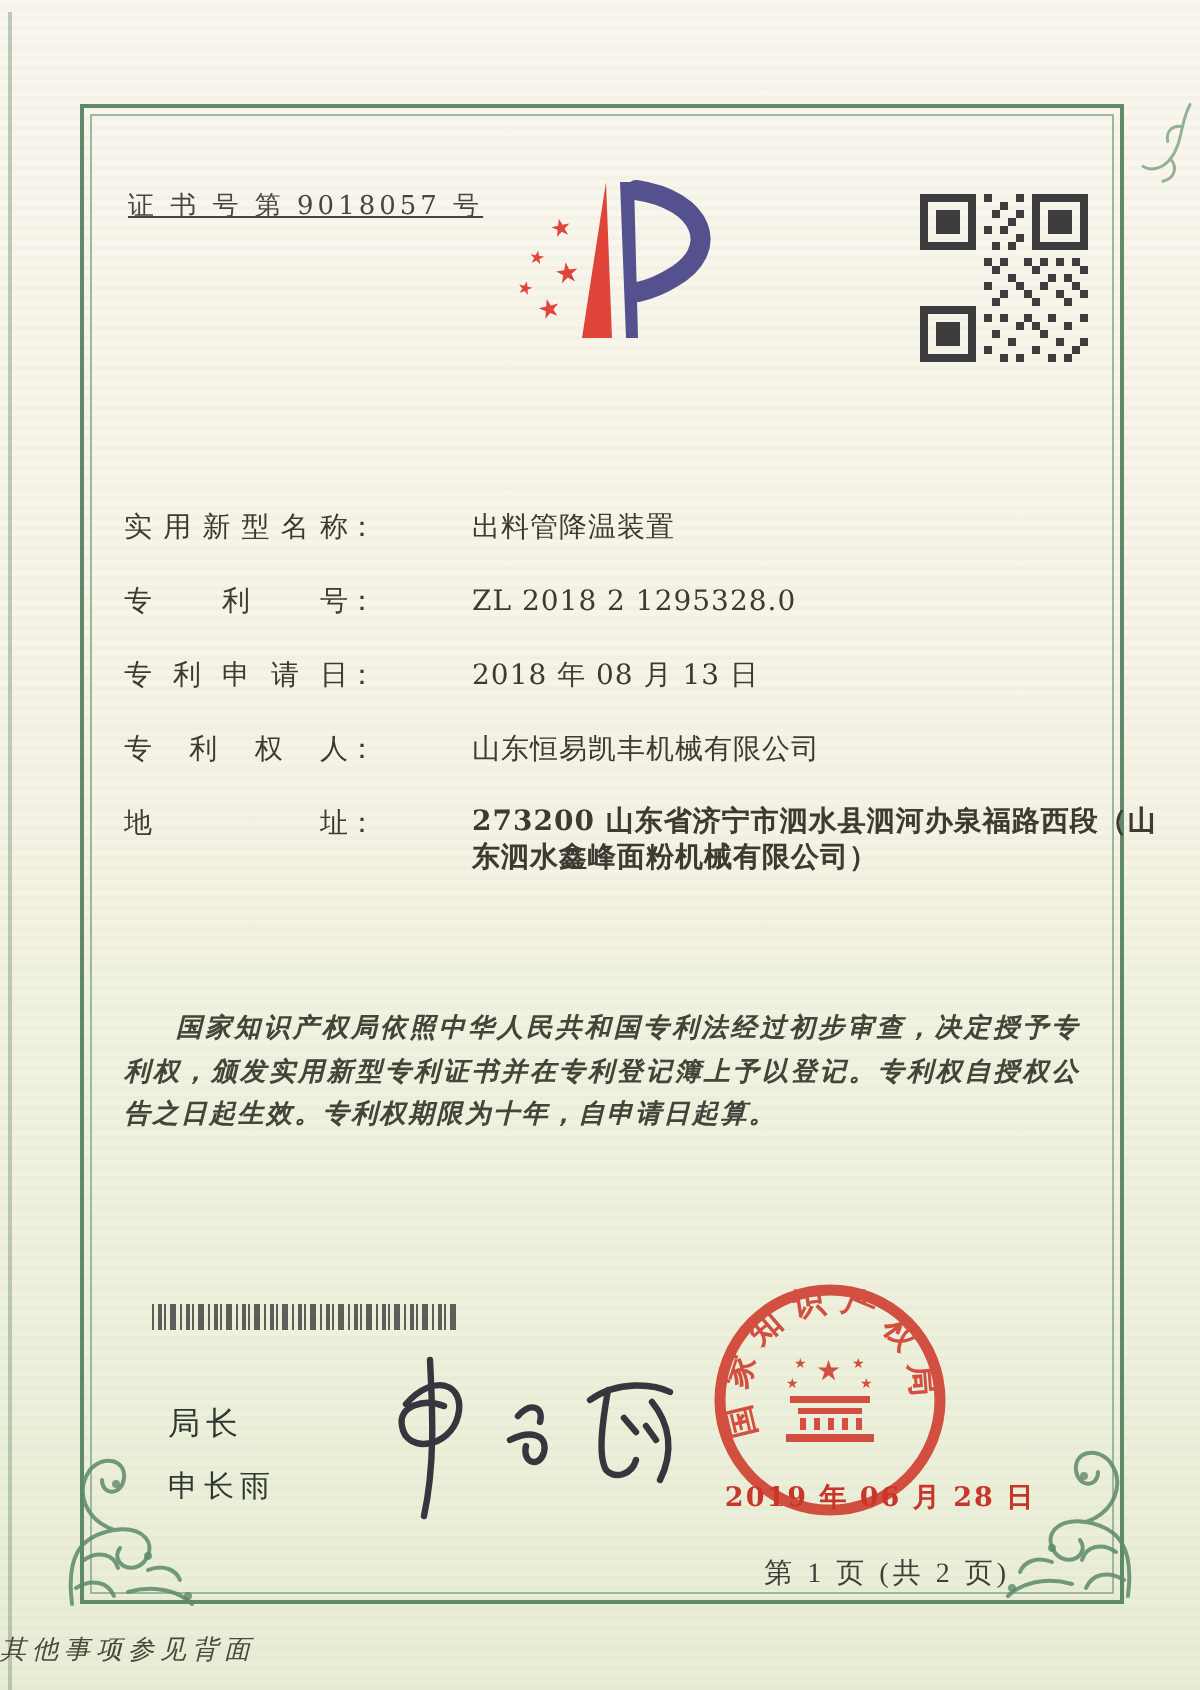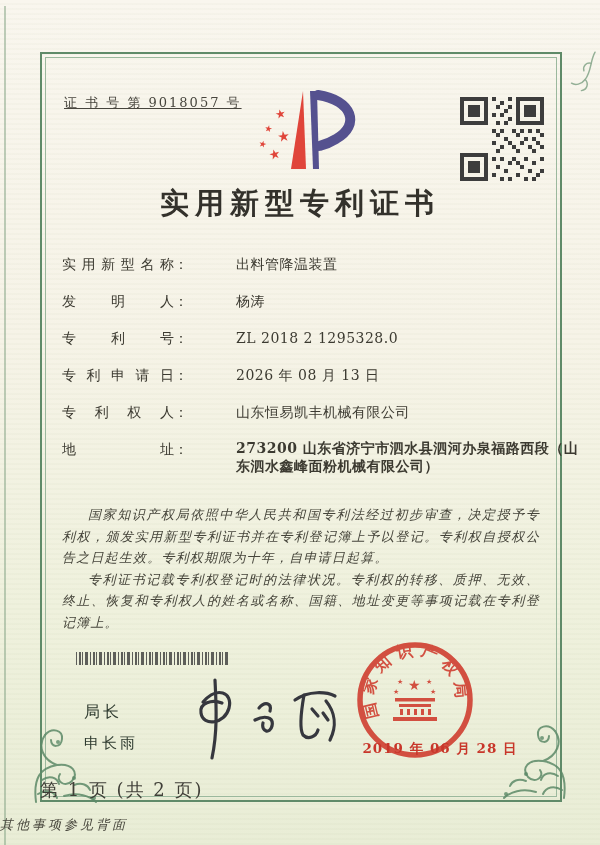--- a/index.html
+++ b/index.html
@@ -22,34 +22,34 @@
   .fields{position:absolute;left:62px;top:254px;width:478px;font-size:14px;color:#3c3a31;}
   .row{margin-bottom:16px;line-height:21px;white-space:nowrap;}
   .flabel{display:inline-block;width:112px;text-align:justify;text-align-last:justify;vertical-align:top;}
   .colon{display:inline-block;vertical-align:top;}
   .fvalue{display:inline-block;vertical-align:top;letter-spacing:.5px;margin-left:48px;}
   .row.addr{margin-bottom:10px;}
   .row.addr .fvalue{white-space:normal;width:352px;line-height:18px;font-weight:bold;}
   .grant .pairL{display:inline-block;width:280px;}
   .grant .glabel{letter-spacing:2px;}
   .paras{position:absolute;left:62px;top:504px;width:478px;font-size:13px;line-height:21.5px;
-    font-style:italic;letter-spacing:1.2px;text-align:justify;color:#45443a;}
+    font-style:italic;letter-spacing:1.2px;text-align:justify;color:#45443a;font-weight:bold;}
   .paras p{margin:0;text-indent:2em;}
   .barcode{position:absolute;left:76px;top:652px;width:152px;height:13px;opacity:.8;
     background:repeating-linear-gradient(90deg,#3a3a3a 0 1px,transparent 1px 3px,#3a3a3a 3px 5px,transparent 5px 6px,#3a3a3a 6px 7px,transparent 7px 9px,#3a3a3a 9px 12px,transparent 12px 14px);}
   .sig-title{position:absolute;left:84px;top:702px;font-family:"DejaVu Sans","Liberation Sans",sans-serif;
     font-size:16px;letter-spacing:3px;color:#2e3a2f;}
   .sig-name{position:absolute;left:84px;top:734px;font-family:"DejaVu Sans","Liberation Sans",sans-serif;
     font-size:15px;letter-spacing:3px;color:#2e3a2f;}
   .signature{position:absolute;left:175px;top:672px;width:185px;height:98px;}
   .seal{position:absolute;left:353px;top:638px;width:124px;height:124px;}
   .seal-date{position:absolute;left:360px;top:740px;width:160px;text-align:center;
     font-size:13.5px;font-weight:700;letter-spacing:1px;color:#c8362a;}
-  .page-info{position:absolute;left:40px;top:778px;width:465px;text-align:left;
-    font-size:18px;letter-spacing:2px;color:#3f3e37;}
+  .page-info{position:absolute;left:40px;top:778px;width:465px;text-align:right;
+    font-size:14px;letter-spacing:2px;color:#3f3e37;font-family:Liberation Serif, serif;}
   .back-note{position:absolute;left:0;top:816px;width:525px;text-align:left;
     font-size:13px;font-style:italic;letter-spacing:3px;color:#49483e;}
   .orn{position:absolute;width:84px;height:96px;}
   .orn.bl{left:30px;top:708px;}
   .orn.br{left:486px;top:704px;transform:scaleX(-1);}
   .orn.tr{left:548px;top:46px;width:52px;height:62px;transform:scaleX(-1);opacity:.8;}
 </style>
 </head>
 <body>
 
@@ -120,46 +120,41 @@
       <path fill-rule="evenodd" d="M14,0h7v7h-7z M15,1h5v5h-5z M16,2h3v3h-3z"></path>
       <path fill-rule="evenodd" d="M0,14h7v7h-7z M1,15h5v5h-5z M2,16h3v3h-3z"></path>
       <path d="M8,0h1v1h-1z M10,1h1v1h-1z M12,0h1v1h-1z M9,2h1v1h-1z M12,2h1v1h-1z M11,3h1v1h-1z M8,4h1v1h-1z M10,4h1v1h-1z M12,5h1v1h-1z M9,6h1v1h-1z M11,6h1v1h-1z
          M8,8h1v1h-1z M10,8h1v1h-1z M13,8h1v1h-1z M15,8h1v1h-1z M17,8h1v1h-1z M19,8h1v1h-1z M9,9h1v1h-1z M14,9h1v1h-1z M20,9h1v1h-1z M11,10h1v1h-1z M16,10h1v1h-1z M18,10h1v1h-1z
          M8,11h1v1h-1z M12,11h1v1h-1z M15,11h1v1h-1z M19,11h1v1h-1z M10,12h1v1h-1z M13,12h1v1h-1z M17,12h1v1h-1z M20,12h1v1h-1z M9,13h1v1h-1z M14,13h1v1h-1z M18,13h1v1h-1z
          M8,15h1v1h-1z M10,15h1v1h-1z M13,15h1v1h-1z M16,15h1v1h-1z M20,15h1v1h-1z M12,16h1v1h-1z M14,16h1v1h-1z M18,16h1v1h-1z M9,17h1v1h-1z M15,17h1v1h-1z M11,18h1v1h-1z
          M17,18h1v1h-1z M20,18h1v1h-1z M8,19h1v1h-1z M14,19h1v1h-1z M19,19h1v1h-1z M10,20h1v1h-1z M12,20h1v1h-1z M16,20h1v1h-1z M18,20h1v1h-1z"></path>
     </g>
   </svg>
 
-  <div class="title">实用新型专利证书</div>
 
   <div class="fields">
     <div class="row">
       <span class="flabel">实用新型名称</span><span class="colon">：</span><span class="fvalue">出料管降温装置</span>
     </div>
     <div class="row">
-      <span class="flabel">发明人</span><span class="colon">：</span><span class="fvalue">杨涛</span>
-    </div>
-    <div class="row">
       <span class="flabel">专利号</span><span class="colon">：</span><span class="fvalue">ZL 2018 2 1295328.0</span>
     </div>
     <div class="row">
-      <span class="flabel">专利申请日</span><span class="colon">：</span><span class="fvalue">2026 年 08 月 13 日</span>
+      <span class="flabel">专利申请日</span><span class="colon">：</span><span class="fvalue">2018 年 08 月 13 日</span>
     </div>
     <div class="row">
       <span class="flabel">专利权人</span><span class="colon">：</span><span class="fvalue">山东恒易凯丰机械有限公司</span>
     </div>
     <div class="row addr">
       <span class="flabel">地址</span><span class="colon">：</span><span class="fvalue">273200 山东省济宁市泗水县泗河办泉福路西段（山东泗水鑫峰面粉机械有限公司）</span>
     </div>
   </div>
 
   <div class="paras">
     <p>国家知识产权局依照中华人民共和国专利法经过初步审查，决定授予专利权，颁发实用新型专利证书并在专利登记簿上予以登记。专利权自授权公告之日起生效。专利权期限为十年，自申请日起算。</p>
-    <p>专利证书记载专利权登记时的法律状况。专利权的转移、质押、无效、终止、恢复和专利权人的姓名或名称、国籍、地址变更等事项记载在专利登记簿上。</p>
   </div>
 
   <div class="barcode"></div>
 
   <div class="sig-title">局长</div>
   <div class="sig-name">申长雨</div>
 
   <svg class="signature" viewBox="0 0 185 98">
     <g fill="none" stroke="#23242e" stroke-width="3.2" stroke-linecap="round" opacity=".9">
       <path d="M28,30 C42,14 58,20 54,36 C50,52 28,55 26,41 C24,31 37,27 47,31"></path>

